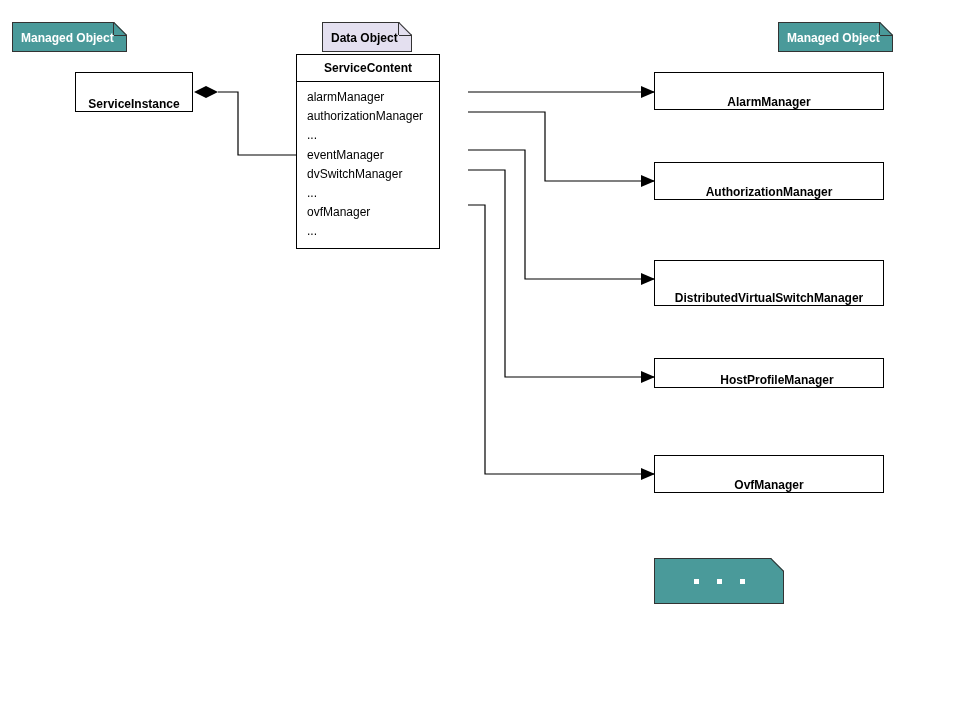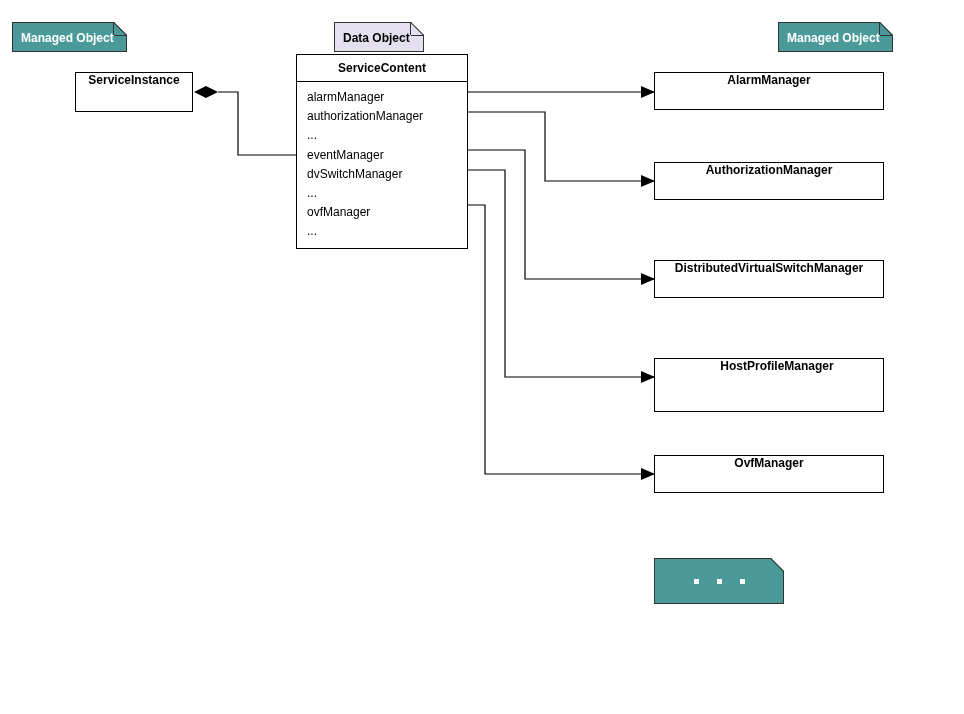--- a/index.html
+++ b/index.html
@@ -19,21 +19,20 @@
     background: #4a9a9a;
     border: 1px solid #333;
     color: #fff;
     font-weight: bold;
     padding: 8px 10px 6px 8px;
   }
   .uml-note.light {
     background: #e4e0f0;
     color: #000;
     font-weight: bold;
-    margin-left: 12px;
   }
   .uml-note::before {
     content: "";
     position: absolute;
     top: 12px;
     right: -1px;
     width: 13px;
     border-top: 1px solid #333;
   }
   .uml-note::after {
@@ -70,21 +69,21 @@
     transform: rotate(45deg);
     transform-origin: 0 0;
   }
   .class-box {
     position: absolute;
     background: #fff;
     border: 1px solid #000;
     text-align: center;
     font-weight: bold;
     display: flex;
-    align-items: flex-start;
+    align-items: flex-end;
     justify-content: center;
     padding: 0 8px;
   }
   .compartment-box {
     position: absolute;
     background: #fff;
     border: 1px solid #000;
   }
   .compartment-title {
     text-align: center;
@@ -141,44 +140,44 @@
 <div class="uml-note" style="left:778px; top:22px; width:115px; height:30px;">
   <span>Managed Object</span>
   <div class="fold-triangle"></div>
   <div class="fold-line"></div>
 </div>
 
 <div class="class-box" style="left:75px; top:72px; width:118px; height:40px;">
   <span>ServiceInstance</span>
 </div>
 
-<div class="compartment-box" style="left:296px; top:54px; width:172px;">
+<div class="compartment-box" style="left:296px; top:54px; width:144px;">
   <div class="compartment-title">ServiceContent</div>
   <div class="compartment-body">
     <span class="attr">alarmManager</span>
     <span class="attr">authorizationManager</span>
     <span class="attr">...</span>
     <span class="attr">eventManager</span>
     <span class="attr">dvSwitchManager</span>
     <span class="attr">...</span>
     <span class="attr">ovfManager</span>
     <span class="attr">...</span>
   </div>
 </div>
 
 <div class="class-box" style="left:654px; top:72px; width:230px; height:38px;">
   <span>AlarmManager</span>
 </div>
 <div class="class-box" style="left:654px; top:162px; width:230px; height:38px;">
   <span>AuthorizationManager</span>
 </div>
-<div class="class-box" style="left:654px; top:260px; width:230px; height:38px;">
+<div class="class-box" style="left:654px; top:260px; width:230px; height:46px;">
   <span>DistributedVirtualSwitchManager</span>
 </div>
-<div class="class-box" style="left:654px; top:358px; width:230px; height:54px;padding-left:24px;">
+<div class="class-box" style="left:654px; top:358px; width:230px; height:30px;padding-left:24px;">
   <span>HostProfileManager</span>
 </div>
 <div class="class-box" style="left:654px; top:455px; width:230px; height:38px;">
   <span>OvfManager</span>
 </div>
 
 <div class="ellipsis-box" style="left:654px; top:558px; width:130px; height:46px;">
   <div class="dot"></div>
   <div class="dot"></div>
   <div class="dot"></div>

